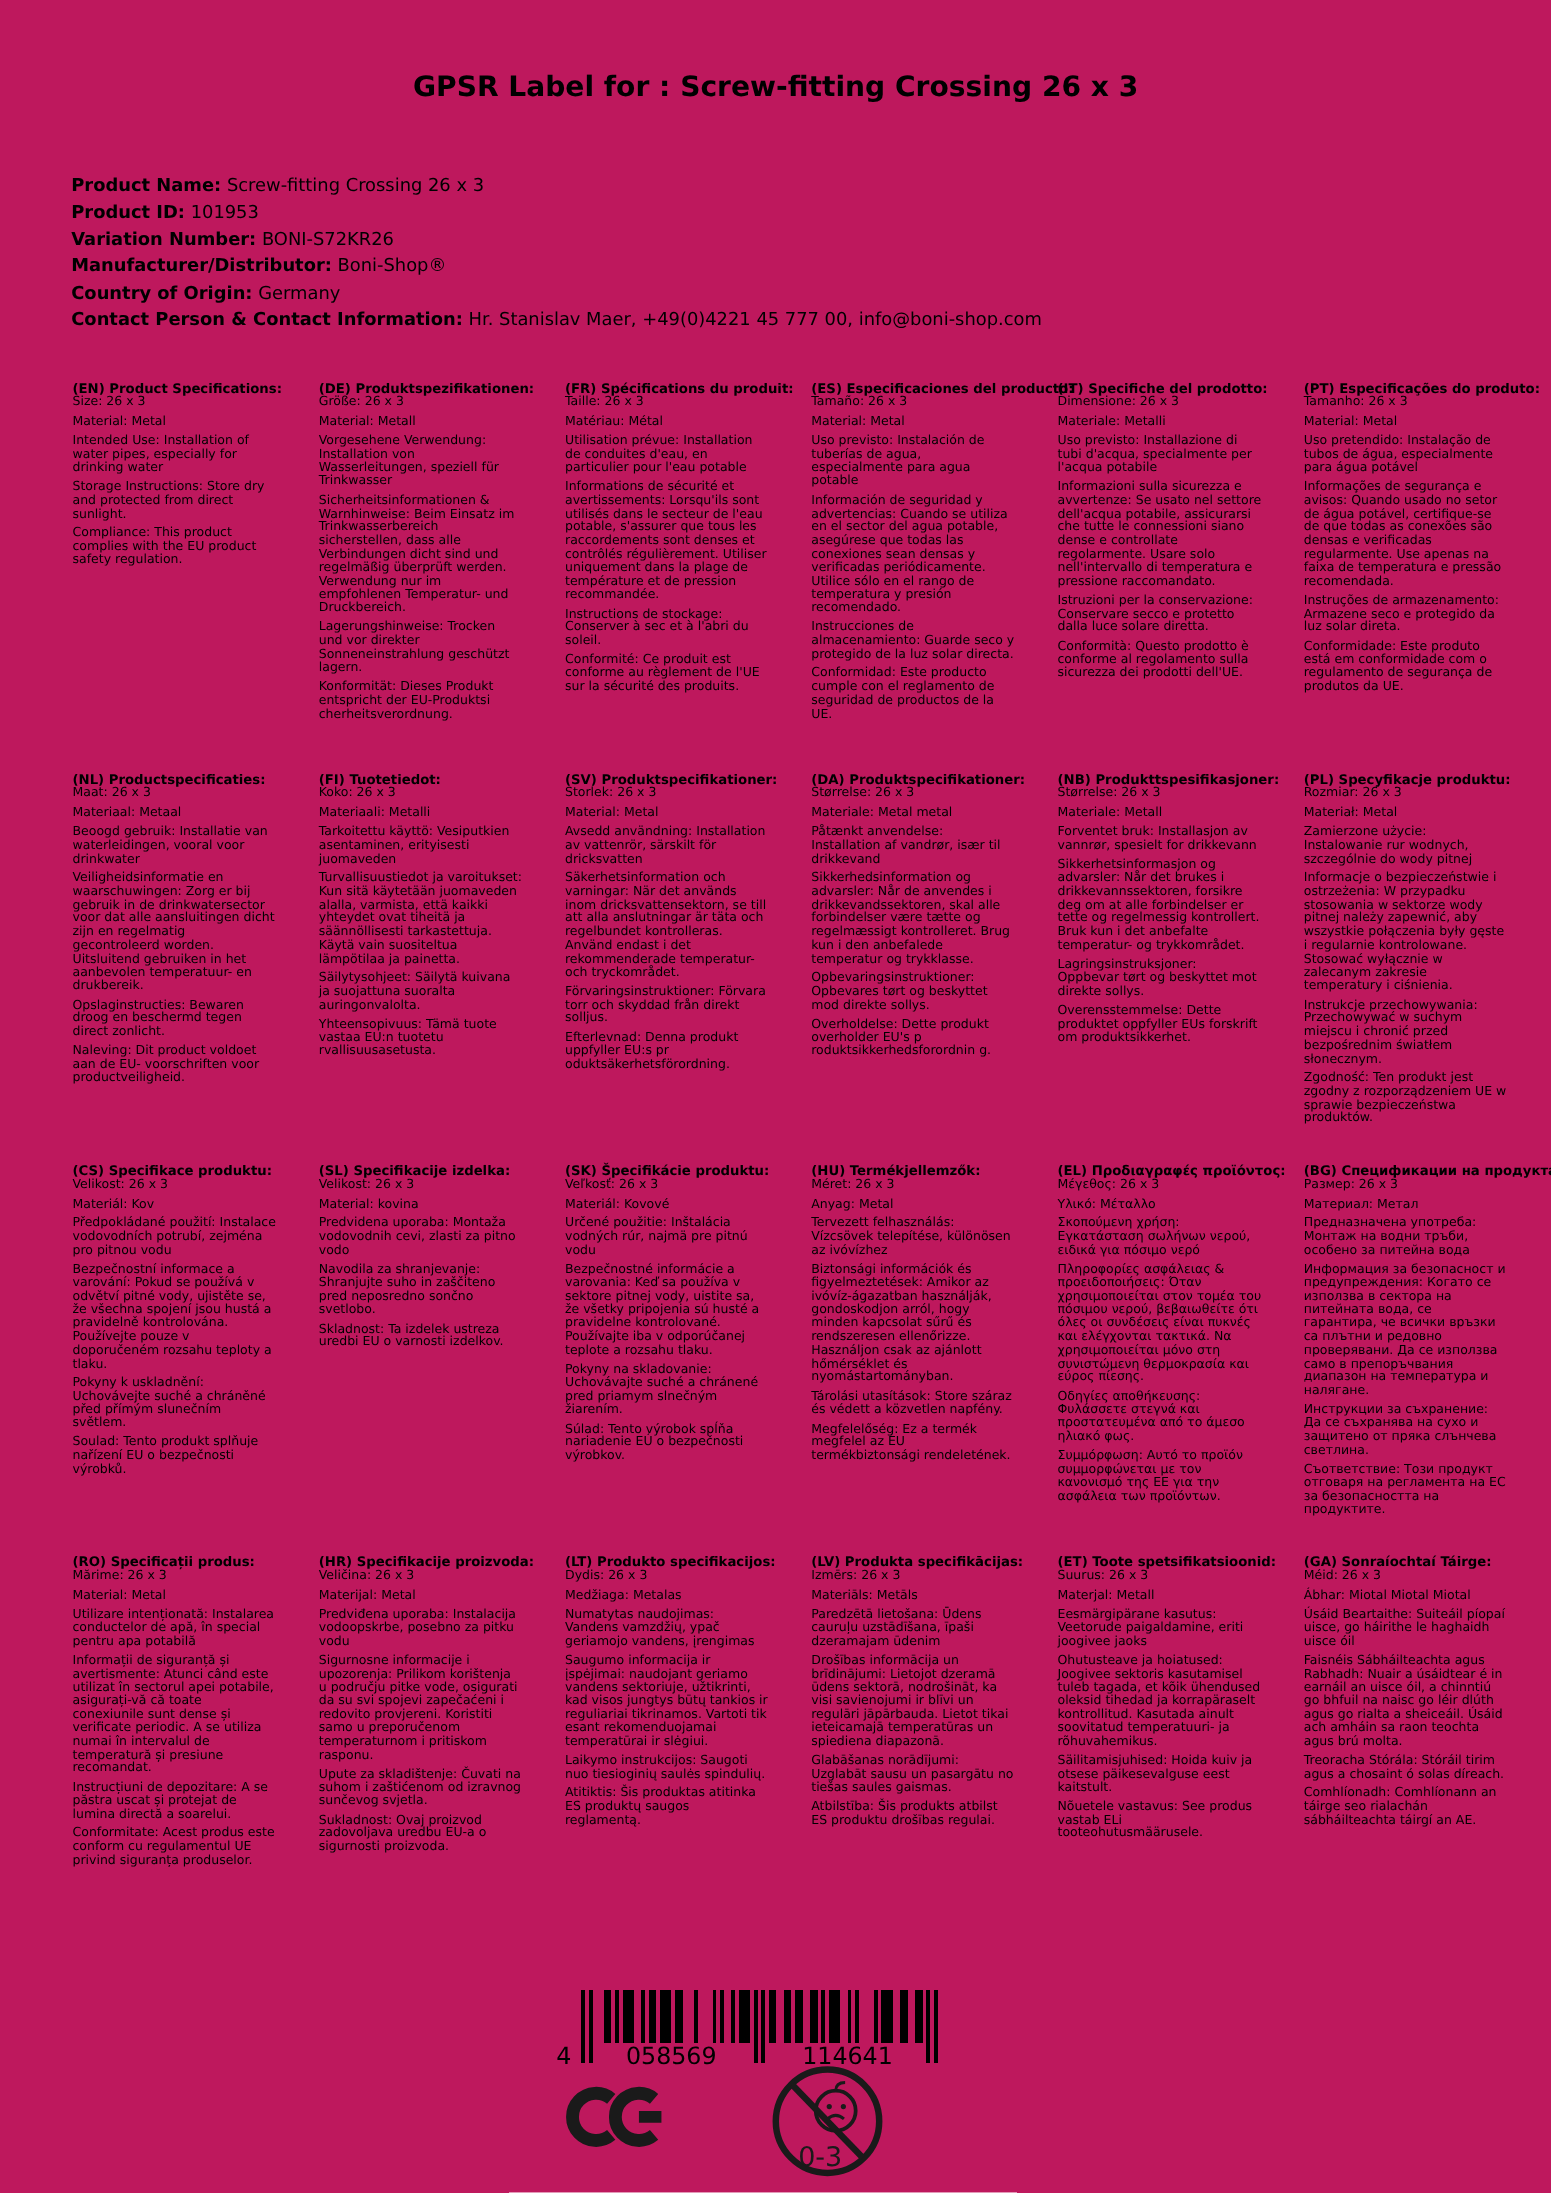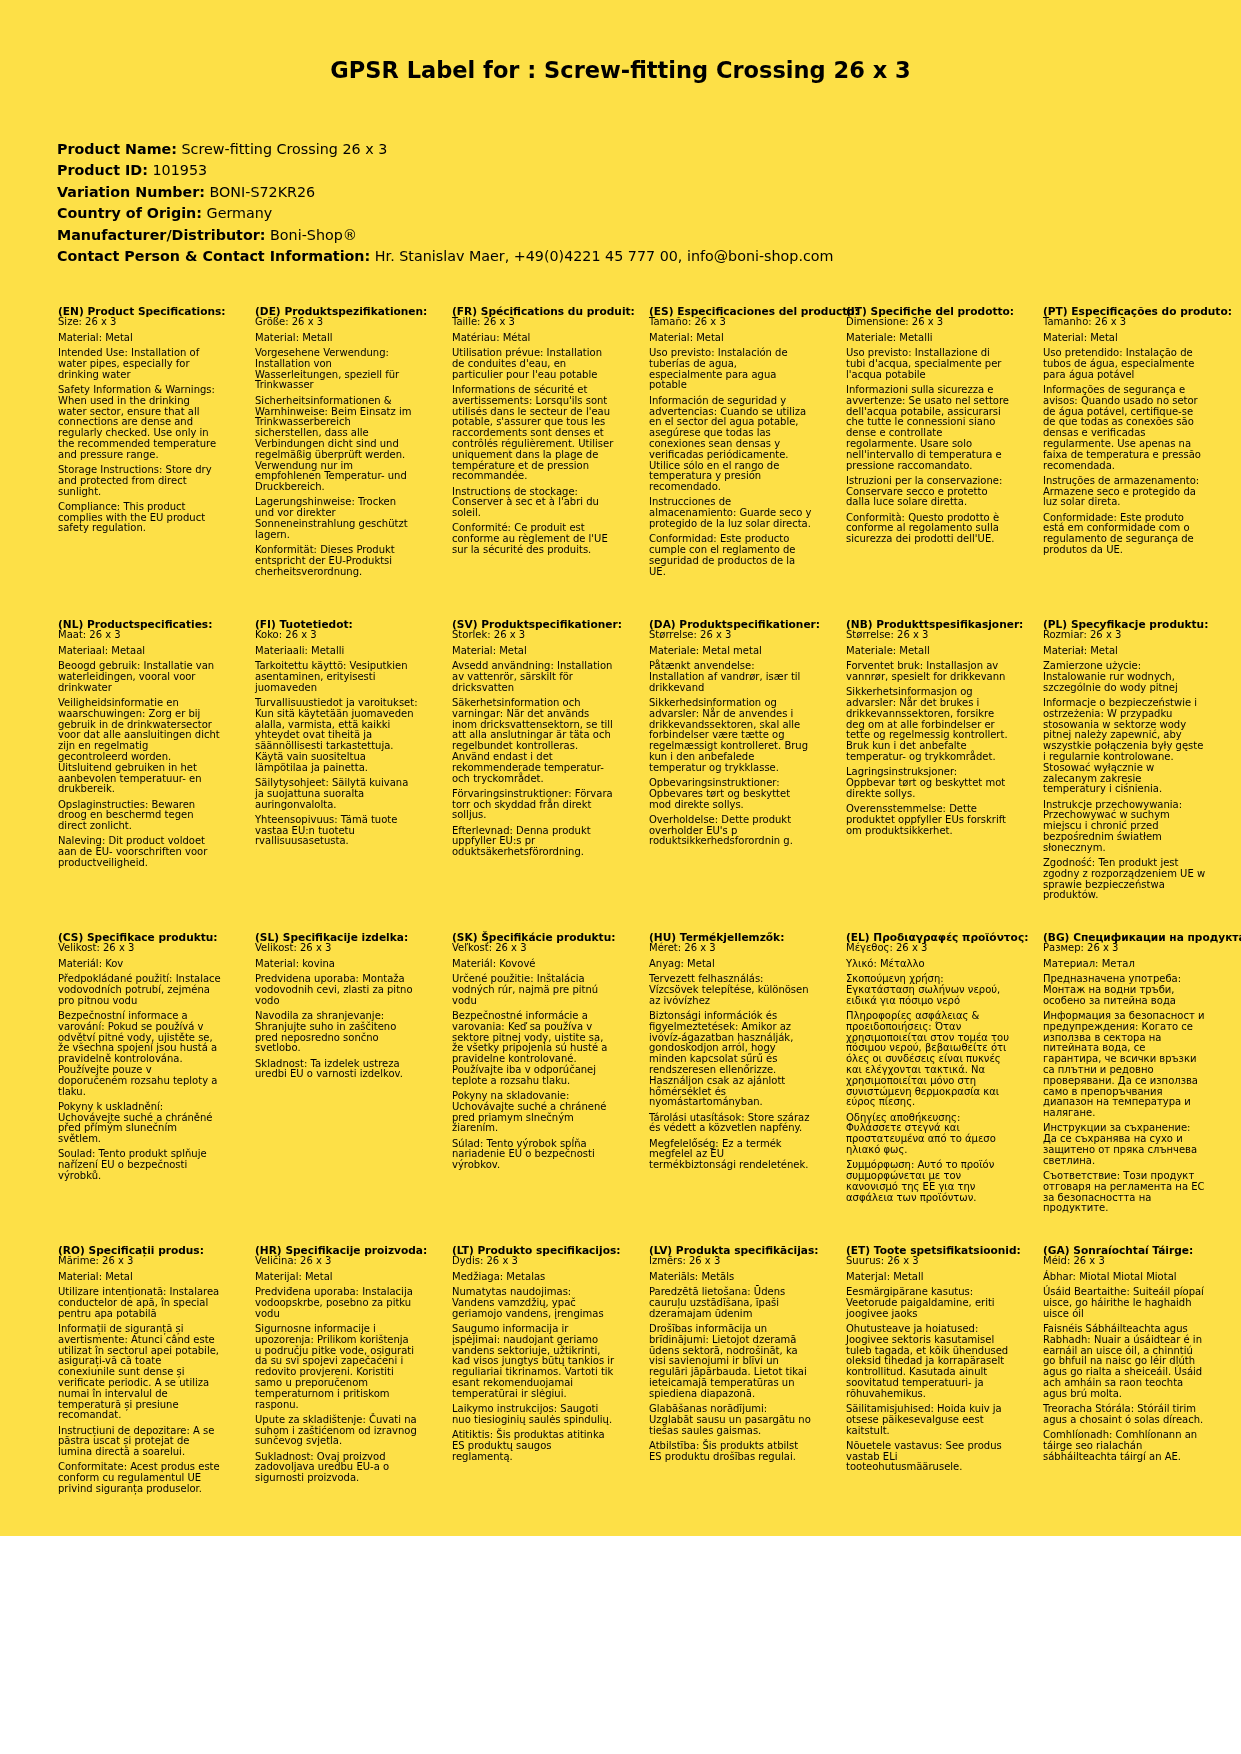--- a/index.html
+++ b/index.html
@@ -1,19 +1,19 @@
 <!DOCTYPE html>
 <html><head>
 <meta charset="utf-8">
 <style>
   * { box-sizing: border-box; }
   html, body { margin: 0; padding: 0; background: #ffffff; }
   .page {
-    position: relative; width: 1241px; height: 1536px; margin: 0 auto;
-    background: #fde047; color: #000;
+    position: relative; width: 1241px; height: 1754px; margin: 0 auto;
+    background: #be185d; color: #000;
     font-family: "DejaVu Sans", "Liberation Sans", sans-serif;
     overflow: hidden;
   }
   .doc-title {
     position: absolute; top: 57px; left: 0; width: 100%;
     text-align: center; font-size: 22.5px; font-weight: 700;
   }
   .product-info { position: absolute; top: 125px; left: 57px; margin-top: 14px; }
   .pi-row { font-size: 14.3px; line-height: 21.4px; white-space: nowrap; }
   .pi-label { font-weight: 700; }
@@ -40,32 +40,31 @@
 <body>
 
 <div class="page">
 
   <div class="doc-title">GPSR Label for : Screw-fitting Crossing 26 x 3</div>
 
   <div class="product-info">
       <div class="pi-row"><span class="pi-label">Product Name:</span><span class="pi-value">&nbsp;Screw-fitting Crossing 26 x 3</span></div>
       <div class="pi-row"><span class="pi-label">Product ID:</span><span class="pi-value">&nbsp;101953</span></div>
       <div class="pi-row"><span class="pi-label">Variation Number:</span><span class="pi-value">&nbsp;BONI-S72KR26</span></div>
+      <div class="pi-row"><span class="pi-label">Manufacturer/Distributor:</span><span class="pi-value">&nbsp;Boni-Shop®</span></div>
       <div class="pi-row"><span class="pi-label">Country of Origin:</span><span class="pi-value">&nbsp;Germany</span></div>
-      <div class="pi-row"><span class="pi-label">Manufacturer/Distributor:</span><span class="pi-value">&nbsp;Boni-Shop®</span></div>
       <div class="pi-row"><span class="pi-label">Contact Person &amp; Contact Information:</span><span class="pi-value">&nbsp;Hr. Stanislav Maer, +49(0)4221 45 777 00, info@boni-shop.com</span></div>
     </div>
 
   <div class="lang-grid">
       <div class="lang-block">
         <div class="lang-heading">(EN) Product Specifications:</div>
         <p class="spec-para first">Size: 26 x 3</p>
         <p class="spec-para">Material: Metal</p>
         <p class="spec-para">Intended Use: Installation of water pipes, especially for drinking water</p>
-        <p class="spec-para">Safety Information &amp; Warnings: When used in the drinking water sector, ensure that all connections are dense and regularly checked. Use only in the recommended temperature and pressure range.</p>
         <p class="spec-para">Storage Instructions: Store dry and protected from direct sunlight.</p>
         <p class="spec-para">Compliance: This product complies with the EU product safety regulation.</p>
       </div>
       <div class="lang-block">
         <div class="lang-heading">(DE) Produktspezifikationen:</div>
         <p class="spec-para first">Größe: 26 x 3</p>
         <p class="spec-para">Material: Metall</p>
         <p class="spec-para">Vorgesehene Verwendung: Installation von Wasserleitungen, speziell für Trinkwasser</p>
         <p class="spec-para">Sicherheitsinformationen &amp; Warnhinweise: Beim Einsatz im Trinkwasserbereich sicherstellen, dass alle Verbindungen dicht sind und regelmäßig überprüft werden. Verwendung nur im empfohlenen Temperatur- und Druckbereich.</p>
         <p class="spec-para">Lagerungshinweise: Trocken und vor direkter Sonneneinstrahlung geschützt lagern.</p>

